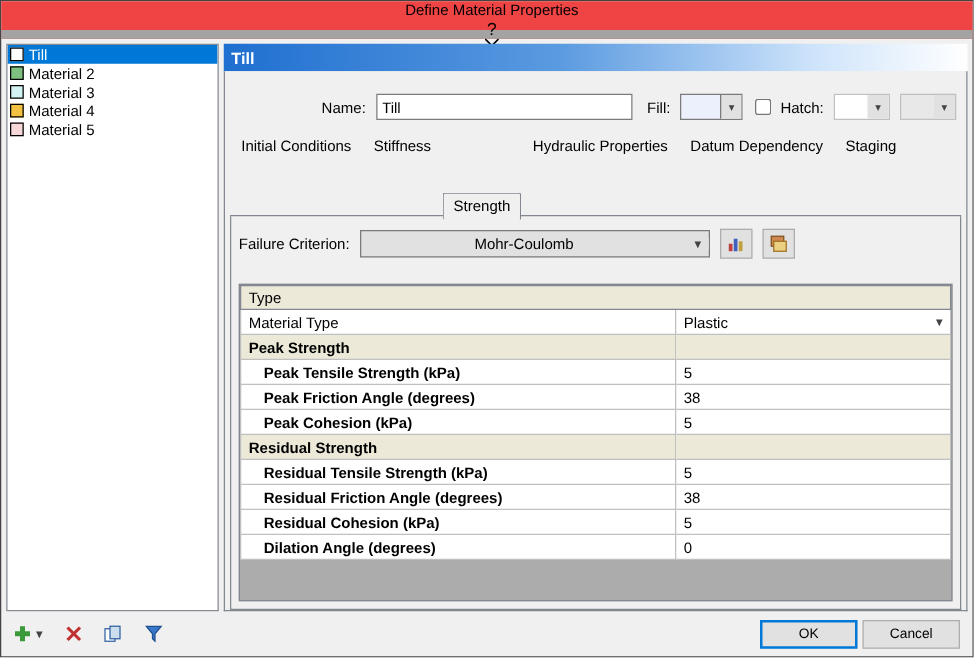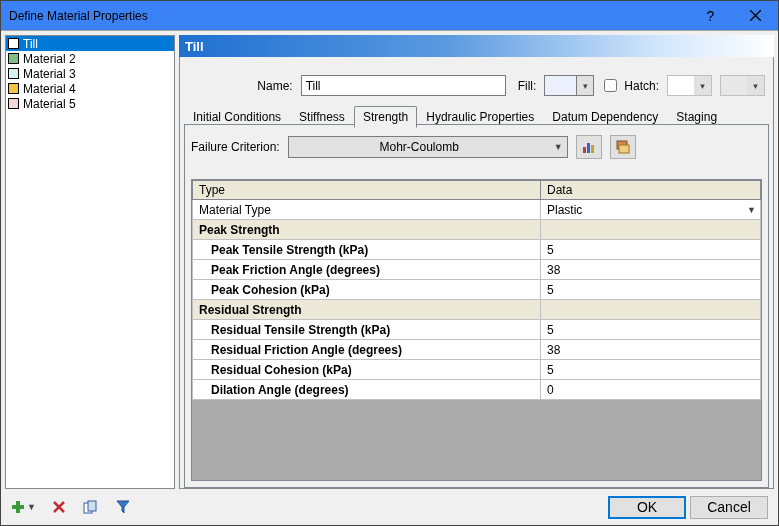--- a/index.html
+++ b/index.html
@@ -1,20 +1,20 @@
 <!DOCTYPE html>
 <html><head>
 <meta charset="utf-8">
 <style>
   * { box-sizing: border-box; }
   html, body { margin:0; padding:0; font-family: "Segoe UI", Tahoma, Arial, sans-serif; font-size: 12px; background:#fff; }
   .dialog { width:779px; height:526px; border:1px solid #444; position:relative; background:#f0f0f0; display:flex; flex-direction:column; }
 
   
-  .titlebar { height:30px; background:#3b82f6; display:flex; align-items:center; padding-left:8px; border-bottom:1px solid #a3a3a3; }
+  .titlebar { height:30px; background:#ef4444; display:flex; align-items:center; padding-left:8px; border-bottom:7px solid #a3a3a3;flex-direction:column; }
   .titlebar-title { font-size:12px; color:#000; flex:1; }
   .titlebar-btn { width:45px; height:30px; display:flex; align-items:center; justify-content:center; }
   .titlebar-help { font-size:14px; }
   .titlebar-close svg { width:11px; height:11px; }
 
   
   .body { flex:1; display:flex; padding:4px 4px 0 4px; gap:4px; min-height:0; }
 
   
   .left { width:170px; display:flex; flex-direction:column; }
@@ -36,21 +36,21 @@
   .fill-combo { width:50px; height:21px; background:#eceffc; border:1px solid #7a7a7a; display:flex; }
   .combo-btn { width:17px; border-left:1px solid #7a7a7a; margin-left:auto; background:#e1e1e1; display:flex;align-items:center;justify-content:center;}
   .hatch-chk { margin-left:6px; }
   .hatch-combo { width:45px; height:21px; background:#fff; border:1px solid #c0c0c0; display:flex; }
   .hatch-color { width:45px; height:21px; background:#e8e8e8; border:1px solid #c0c0c0; display:flex; margin-left:4px;}
 
   
   .tabs-wrap { padding:0 4px; }
   .tabs { display:flex; border-bottom:1px solid #828790; position:relative; }
   .tab { padding:3px 8px 3px 8px; border:1px solid transparent; border-bottom:none; position:relative; top:4px; cursor:default; white-space:nowrap;}
-  .tab.active { background:#f0f0f0; border:1px solid #828790; border-bottom:1px solid #f0f0f0; border-radius:2px 2px 0 0;}
+  .tab.active { background:#f0f0f0; border:1px solid #828790; border-bottom:1px solid #f0f0f0; border-radius:2px 2px 0 0;margin-top:48px;}
   .tab-content { border:1px solid #828790; border-top:none; padding:10px 6px 6px 6px; flex:1; display:flex; flex-direction:column; min-height:0; background:#f0f0f0;gap:12px;}
 
   
   .fc-row { display:flex; align-items:center; gap:8px; margin-bottom:8px; }
   .fc-combo { width:280px; height:22px; border:1px solid #7a7a7a; background:#e1e1e1; display:flex; align-items:center; position:relative;}
   .fc-combo-text { flex:1; text-align:center; }
   .fc-combo .combo-btn { border-left: none;}
   .icon-btn { width:26px; height:24px; border:1px solid #adadad; background:#e1e1e1; display:flex; align-items:center; justify-content:center;}
 
   
@@ -66,21 +66,21 @@
   .grow.group .gc.type { font-weight:bold; }
   .grow.group .gc { background:#ece9d8; }
   .grow.indent .gc.type { padding-left:18px;font-weight:bold; }
   .dd-arrow { position:absolute; right:4px; }
   .grid-filler{ flex:1; background:#acacac;}
 
   
   .footer { height:36px; display:flex; align-items:center; padding:0 10px; gap:4px; }
   .footer-left { display:flex; align-items:center; gap:14px; }
   .footer-spacer { flex:1; }
-  .btn { min-width:78px; height:23px; border:1px solid #adadad; background:#e1e1e1; font-family:inherit; font-size:14px;}
+  .btn { min-width:78px; height:23px; border:1px solid #adadad; background:#e1e1e1; font-family:inherit; font-size:11px;}
   .btn.primary { border:2px solid #0078d7; }
   .foot-icon { width:18px; height:18px; display:flex; align-items:center; justify-content:center;}
   .plus-combo{ display:flex; align-items:center;}
 
   .chev{font-size:9px;color:#444;}
 </style>
 </head>
 <body>
 
 <div class="dialog">
@@ -183,21 +183,20 @@
                 <svg width="16" height="16" viewBox="0 0 16 16">
                   <rect x="2" y="2" width="10" height="8" fill="#d08850" stroke="#805020"></rect>
                     <rect x="4" y="6" width="10" height="8" fill="#ead080" stroke="#a07020"></rect>
                 </svg>
               </div>
             </div>
 
             <div class="grid">
               <div class="ghead">
                 <div class="gh type">Type</div>
-                <div class="gh data">Data</div>
               </div>
               <div id="grid-body">
                   <div class="grow">
                     <div class="gc type">Material Type</div>
                     <div class="gc data">Plastic<span class="dd-arrow chev">▼</span></div>
                   </div>
                   <div class="grow group">
                     <div class="gc type" style="flex: 1 1 0%; border-right: 1px solid rgb(192, 192, 192);">Peak Strength</div>
                     <div class="gc data"></div>
                   </div>

